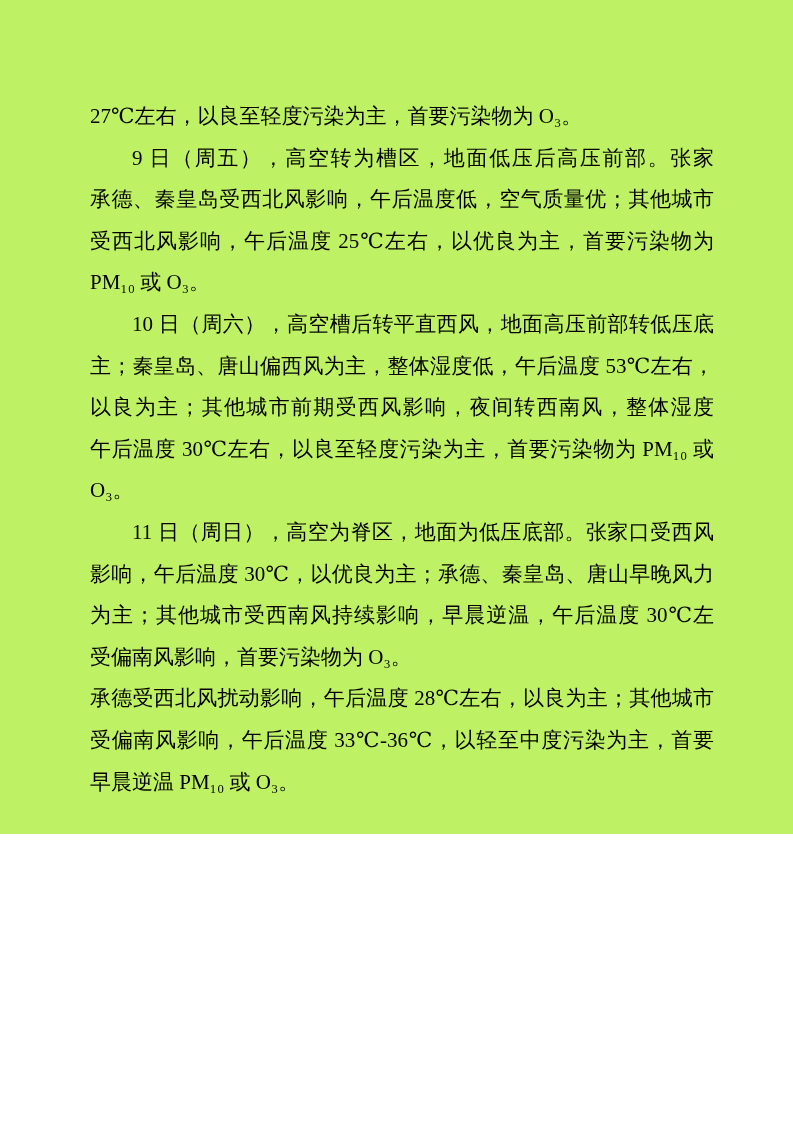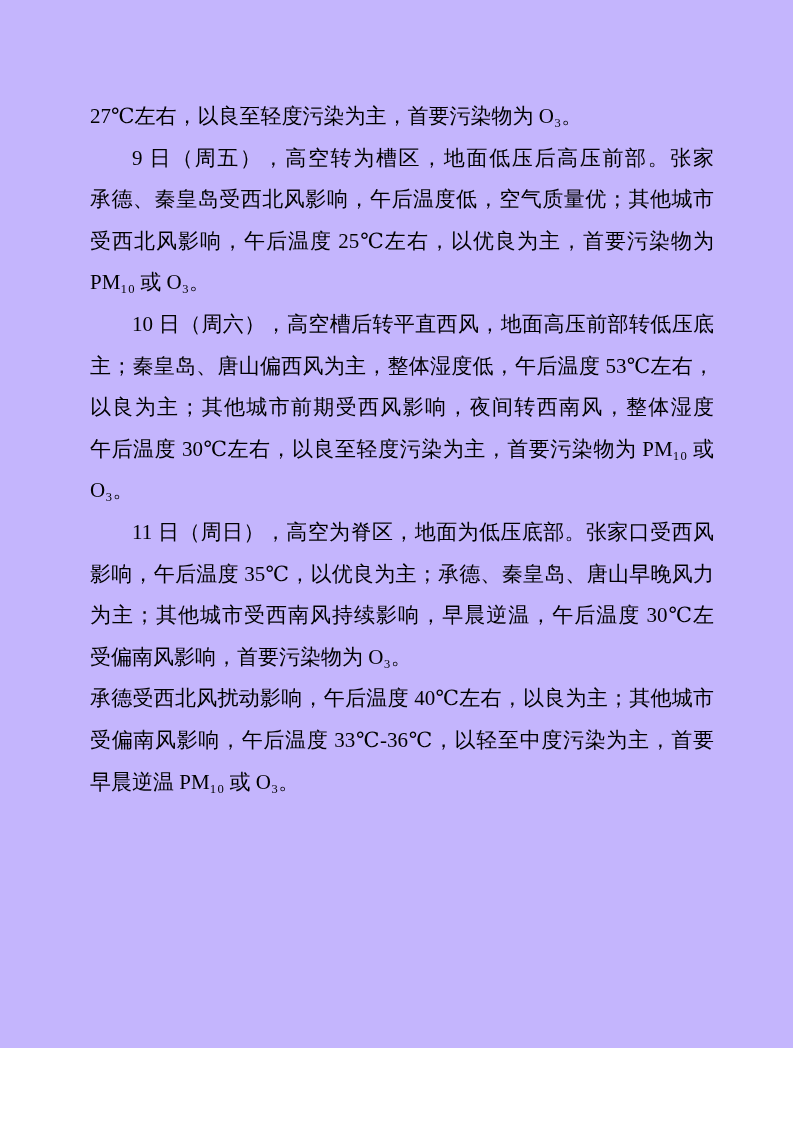--- a/index.html
+++ b/index.html
@@ -3,22 +3,22 @@
 <meta charset="utf-8">
 <style>
   html, body {
     margin: 0;
     padding: 0;
     background: #ffffff;
   }
   .page {
     position: relative;
     width: 793px;
-    height: 1048px;
-    background: #c4b5fd;
+    height: 834px;
+    background: #bef264;
     overflow: hidden;
     font-family: "Liberation Serif", "DejaVu Serif", serif;
   }
   .content {
     position: absolute;
     left: 90px;
     top: 96px;
     width: 624px;
     color: #000000;
     font-size: 21px;
@@ -57,23 +57,23 @@
       </div>
       <div class="paragraph">
         <div class="line indent">10 日（周六），高空槽后转平直西风，地面高压前部转低压底</div>
         <div class="line">主；秦皇岛、唐山偏西风为主，整体湿度低，午后温度 53℃左右，</div>
         <div class="line">以良为主；其他城市前期受西风影响，夜间转西南风，整体湿度低，</div>
         <div class="line">午后温度 30℃左右，以良至轻度污染为主，首要污染物为 PM₁₀ 或</div>
         <div class="line last">O₃。</div>
       </div>
       <div class="paragraph">
         <div class="line indent">11 日（周日），高空为脊区，地面为低压底部。张家口受西风</div>
-        <div class="line">影响，午后温度 35℃，以优良为主；承德、秦皇岛、唐山早晚风力</div>
+        <div class="line">影响，午后温度 30℃，以优良为主；承德、秦皇岛、唐山早晚风力</div>
         <div class="line">为主；其他城市受西南风持续影响，早晨逆温，午后温度 30℃左右，</div>
         <div class="line last">受偏南风影响，首要污染物为 O₃。</div>
       </div>
       <div class="paragraph">
-        <div class="line">承德受西北风扰动影响，午后温度 40℃左右，以良为主；其他城市</div>
+        <div class="line">承德受西北风扰动影响，午后温度 28℃左右，以良为主；其他城市</div>
         <div class="line">受偏南风影响，午后温度 33℃-36℃，以轻至中度污染为主，首要</div>
         <div class="line last">早晨逆温 PM₁₀ 或 O₃。</div>
       </div>
     </div>
 </div>
 
 </body></html>

